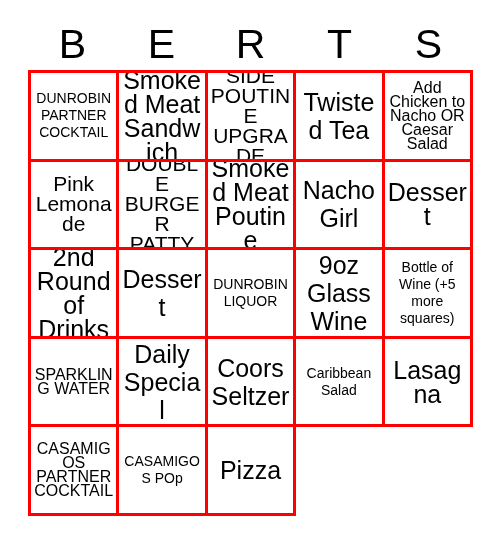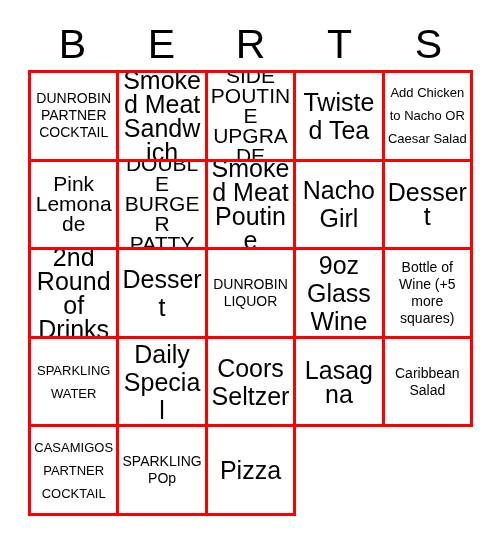--- a/index.html
+++ b/index.html
@@ -68,21 +68,21 @@
     text-align: center;
     width: 100%;
     color: #000000;
     word-wrap: break-word;
   }
   
   .sz-xl { font-size: 25px; line-height: 28px; }
   .sz-lg { font-size: 25px; line-height: 24px; }
   .sz-md { font-size: 21px; line-height: 20px; }
   .sz-sm { font-size: 14px; line-height: 17px; }
-  .sz-xs { font-size: 13px; line-height: 23px; }
+  .sz-xs { font-size: 16px; line-height: 14px; }
 </style>
 </head>
 <body>
 
 <div id="card">
 
   <div class="header-row">
     <div class="header-letter">B</div>
     <div class="header-letter">E</div>
     <div class="header-letter">R</div>
@@ -139,29 +139,29 @@
       <div class="cell">
         <span class="cell-text sz-xs">SPARKLING WATER</span>
       </div>
       <div class="cell">
         <span class="cell-text sz-xl">Daily Special</span>
       </div>
       <div class="cell">
         <span class="cell-text sz-xl">Coors Seltzer</span>
       </div>
       <div class="cell">
-        <span class="cell-text sz-lg">Lasagna</span>
+        <span class="cell-text sz-sm">Caribbean Salad</span>
       </div>
       <div class="cell">
-        <span class="cell-text sz-sm">Caribbean Salad</span>
+        <span class="cell-text sz-lg">Lasagna</span>
       </div>
       <div class="cell">
         <span class="cell-text sz-xs">CASAMIGOS PARTNER COCKTAIL</span>
       </div>
       <div class="cell">
-        <span class="cell-text sz-sm">SPARKLING POp</span>
+        <span class="cell-text sz-sm">CASAMIGOS POp</span>
       </div>
       <div class="cell">
         <span class="cell-text sz-xl">Pizza</span>
       </div>
     </div>
 
 </div>
 
 </body></html>

